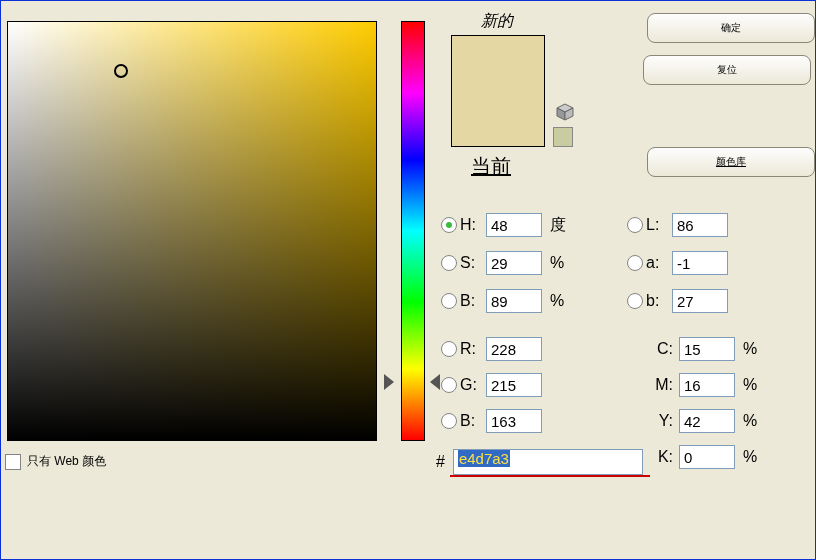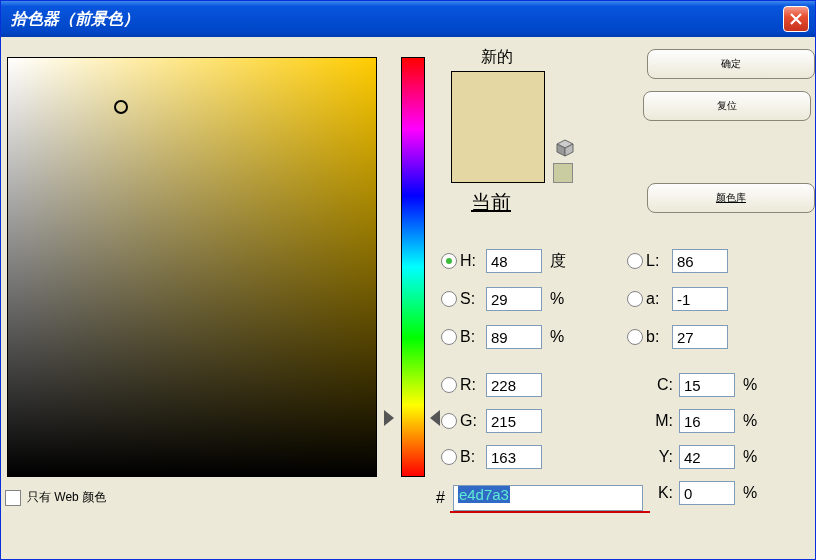--- a/index.html
+++ b/index.html
@@ -54,21 +54,21 @@
       border-right: 10px solid #555;
     }
     .hue-strip {
       position: absolute; left: 400px; top: 20px; width: 24px; height: 420px;
       background: linear-gradient(to bottom,
         #ff0000 0%, #ff00ff 17%, #0000ff 33%, #00ffff 50%,
         #00ff00 67%, #ffff00 83%, #ff0000 100%);
       border: 1px solid #000;
     }
 
-    .new-label { position: absolute; left: 480px; top: 10px; font-size: 16px; }
+    .new-label { position: absolute; left: 480px; top: 10px; font-size: 16px; font-style: italic; }
     .current-label { position: absolute; left: 470px; top: 152px; font-size: 20px; text-decoration: underline; }
     .swatch-box {
       position: absolute; left: 450px; top: 34px; width: 94px; height: 112px;
       border: 1px solid #000;
     }
     .swatch-new { width: 100%; height: 50%; background: #e4d7a3; }
     .swatch-current { width: 100%; height: 50%; background: #e4d7a3; }
     .cube-icon { position: absolute; left: 555px; top: 102px; width: 18px; height: 18px; }
     .small-swatch {
       position: absolute; left: 552px; top: 126px; width: 20px; height: 20px;
@@ -87,40 +87,32 @@
     .val-input {
       width: 56px; height: 24px; border: 1px solid #7f9db9; background: #fff;
       padding: 0 4px; font-size: 15px;
     }
     .val-wide { width: 56px; }
     .unit { margin-left: 8px; font-size: 16px; }
 
     .hexrow { position: absolute; left: 435px; top: 448px; display: flex; align-items: center; }
     .hex-label { font-size: 16px; margin-right: 8px; }
     .hex-input { width: 190px; height: 26px; border: 1px solid #7f9db9; padding: 0 4px; font-size: 15px; background:#fff; }
-    .hex-sel { background: #316ac5; color: #5eead4; display: inline-block; padding: 0 1px; }
+    .hex-sel { background: #316ac5; color: #fde047; display: inline-block; padding: 0 1px; }
     .red-underline { position:absolute; left:449px; top:474px; width:200px; height:2px; background:#c00; }
 
     .webonly { position: absolute; left: 4px; top: 452px; display: flex; align-items: center; font-size: 12px; }
     .checkbox {
       width: 16px; height: 16px; border: 1px solid #848484; background:#fff; margin-right: 6px;
     }
   </style>
 </head>
 <body>
 
 <div class="window">
-  <div class="titlebar">
-    <span class="titlebar-title">拾色器（前景色）</span>
-    <div class="close-btn">
-      <svg width="12" height="12" viewBox="0 0 12 12">
-          <path d="M1 1 L11 11 M11 1 L1 11" stroke="#fff" stroke-width="2.2"></path>
-        </svg>
-    </div>
-  </div>
 
   <div class="content">
 
     <div class="big-btn btn-ok">确定</div>
     <div class="big-btn btn-reset">复位</div>
     <div class="big-btn btn-library">颜色库</div>
 
     <div class="color-field">
       <div class="picker-circle"></div>
     </div>

